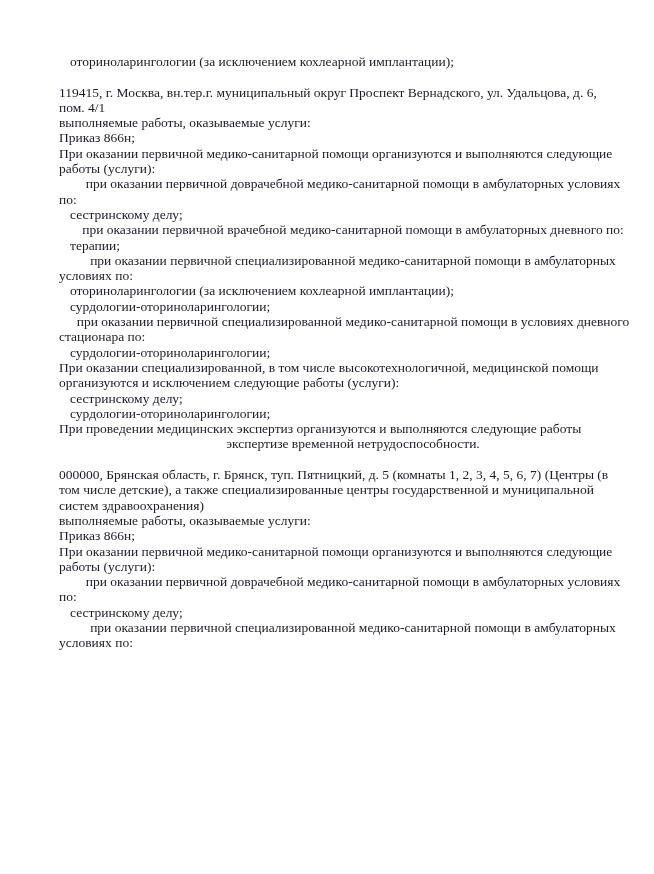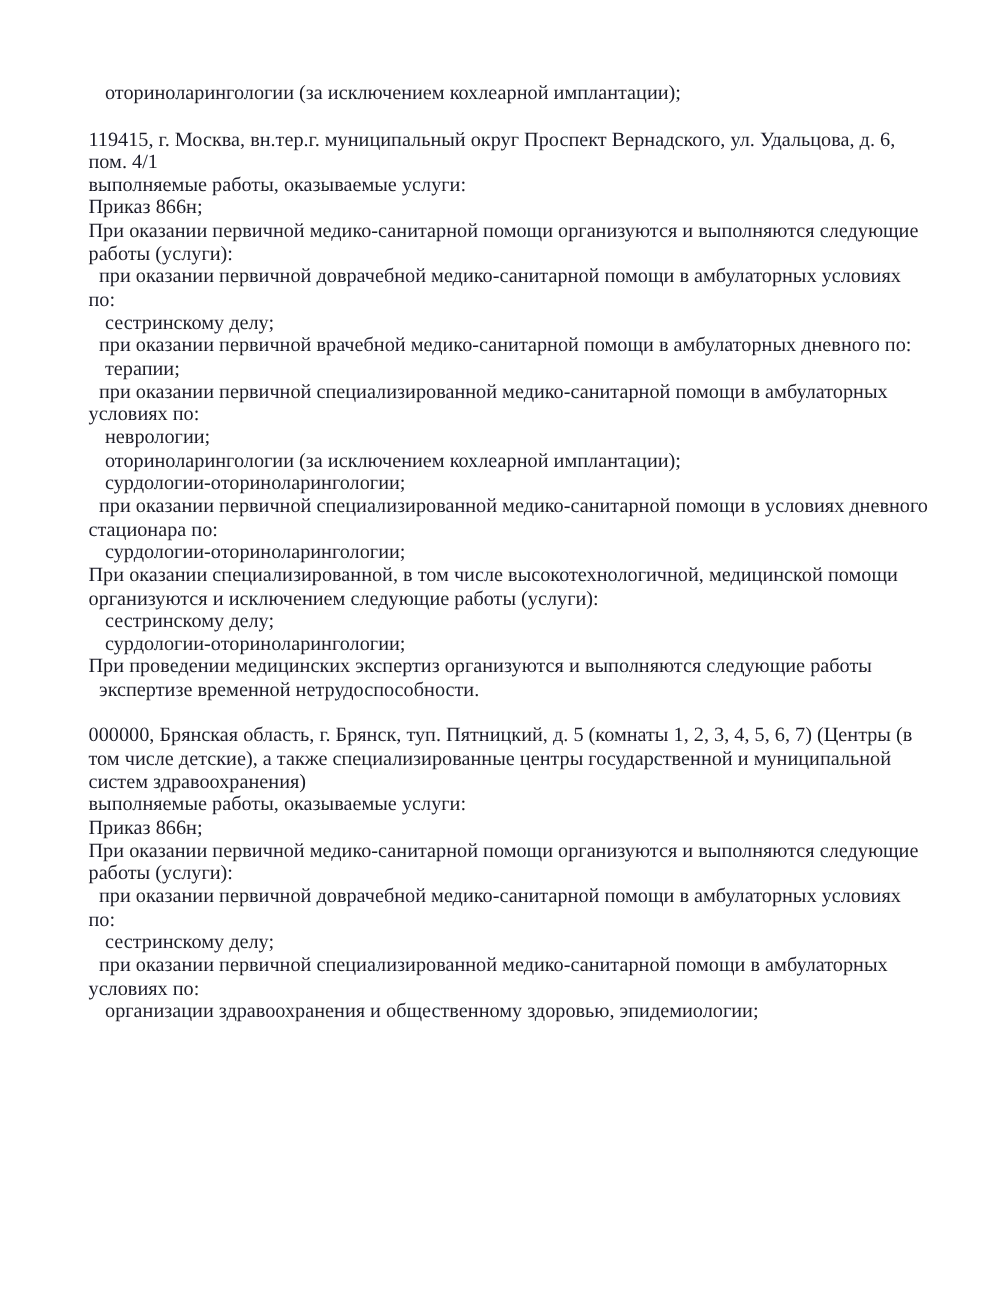--- a/index.html
+++ b/index.html
@@ -22,21 +22,21 @@
     font-family: "Liberation Serif", "DejaVu Serif", serif;
     font-size: 13.5px;
     line-height: 15.3px;
     color: #1c1c28;
     white-space: nowrap;
   }
   .line {
     height: 15.3px;
   }
   .indent-0 { padding-left: 0; }
-  .indent-1 { padding-left: 7px; }
+  .indent-1 { padding-left: 7px; text-align: center; }
   .indent-2 { padding-left: 11px; }
 </style>
 </head>
 <body>
 
 <div class="page">
   <div class="doc-content" style="color: rgb(28, 28, 40);">
       <div class="line indent-2">оториноларингологии (за исключением кохлеарной имплантации);</div>
       <div class="line indent-0">&nbsp;</div>
       <div class="line indent-0">119415, г. Москва, вн.тер.г. муниципальный округ Проспект Вернадского, ул. Удальцова, д. 6,</div>
@@ -45,21 +45,20 @@
       <div class="line indent-0">Приказ 866н;</div>
       <div class="line indent-0">При оказании первичной медико-санитарной помощи организуются и выполняются следующие</div>
       <div class="line indent-0">работы (услуги):</div>
       <div class="line indent-1">при оказании первичной доврачебной медико-санитарной помощи в амбулаторных условиях</div>
       <div class="line indent-0">по:</div>
       <div class="line indent-2">сестринскому делу;</div>
       <div class="line indent-1">при оказании первичной врачебной медико-санитарной помощи в амбулаторных дневного по:</div>
       <div class="line indent-2">терапии;</div>
       <div class="line indent-1">при оказании первичной специализированной медико-санитарной помощи в амбулаторных</div>
       <div class="line indent-0">условиях по:</div>
-      <div class="line indent-2">неврологии;</div>
       <div class="line indent-2">оториноларингологии (за исключением кохлеарной имплантации);</div>
       <div class="line indent-2">сурдологии-оториноларингологии;</div>
       <div class="line indent-1">при оказании первичной специализированной медико-санитарной помощи в условиях дневного</div>
       <div class="line indent-0">стационара по:</div>
       <div class="line indent-2">сурдологии-оториноларингологии;</div>
       <div class="line indent-0">При оказании специализированной, в том числе высокотехнологичной, медицинской помощи</div>
       <div class="line indent-0">организуются и исключением следующие работы (услуги):</div>
       <div class="line indent-2">сестринскому делу;</div>
       <div class="line indent-2">сурдологии-оториноларингологии;</div>
       <div class="line indent-0">При проведении медицинских экспертиз организуются и выполняются следующие работы</div>
@@ -70,15 +69,14 @@
       <div class="line indent-0">систем здравоохранения)</div>
       <div class="line indent-0">выполняемые работы, оказываемые услуги:</div>
       <div class="line indent-0">Приказ 866н;</div>
       <div class="line indent-0">При оказании первичной медико-санитарной помощи организуются и выполняются следующие</div>
       <div class="line indent-0">работы (услуги):</div>
       <div class="line indent-1">при оказании первичной доврачебной медико-санитарной помощи в амбулаторных условиях</div>
       <div class="line indent-0">по:</div>
       <div class="line indent-2">сестринскому делу;</div>
       <div class="line indent-1">при оказании первичной специализированной медико-санитарной помощи в амбулаторных</div>
       <div class="line indent-0">условиях по:</div>
-      <div class="line indent-2">организации здравоохранения и общественному здоровью, эпидемиологии;</div>
     </div>
 </div>
 
 </body></html>

